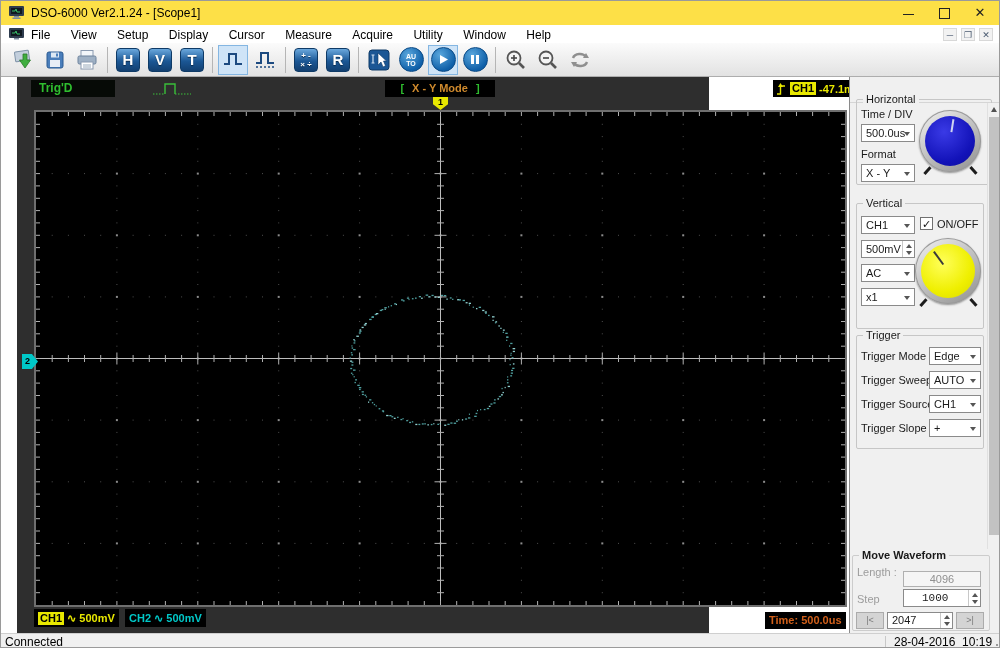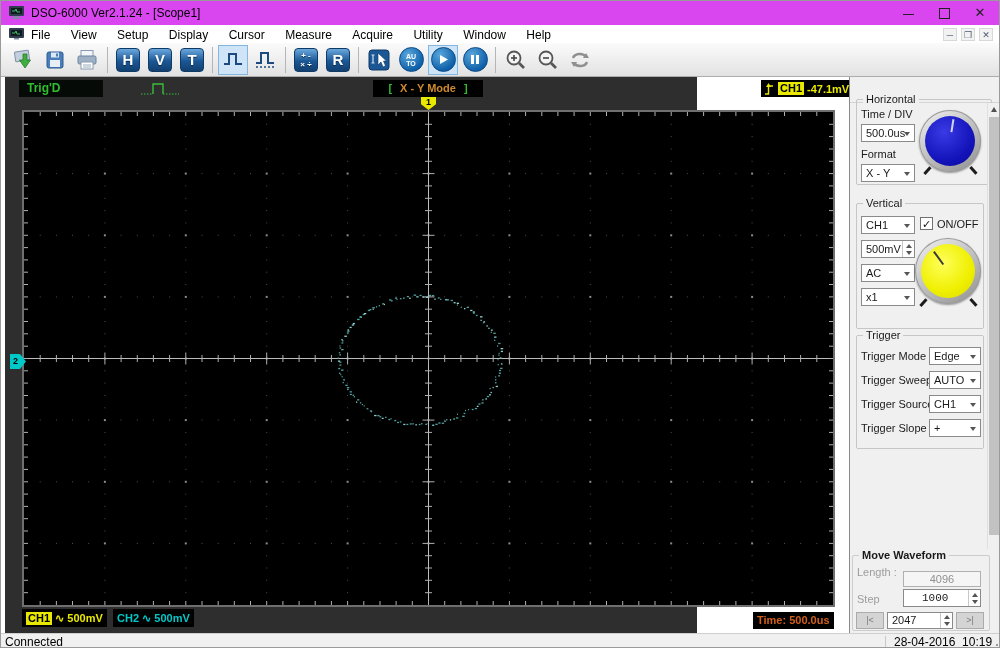--- a/index.html
+++ b/index.html
@@ -1,20 +1,20 @@
 <!DOCTYPE html>
 <html><head>
 <meta charset="utf-8">
 <style>
   * { margin:0; padding:0; box-sizing:border-box; }
   body { font-family:"Liberation Sans", sans-serif; background:#888; }
   #app { position:relative; width:1000px; height:648px; background:#fff; overflow:hidden; border:1px solid #9a9a9a; }
 
   
-  #titlebar { position:absolute; left:0; top:0; width:1000px; height:24px; background:#d946ef; }
+  #titlebar { position:absolute; left:0; top:0; width:1000px; height:24px; background:#fde047; }
   .app-icon { position:absolute; left:8px; top:5px; width:15px; height:13px; }
   #title-text { position:absolute; left:30px; top:5px; font-size:12px; color:#000; }
   .win-btn { position:absolute; top:0; width:34px; height:24px; text-align:center; color:#222; cursor:pointer; }
   #btn-min { right:76px; } #btn-min::after{content:''; display:inline-block; width:11px; border-top:1px solid #222; margin-top:13px;}
   #btn-max { right:40px; } #btn-max::after{content:''; display:inline-block; width:9px; height:9px; border:1px solid #222; margin-top:7px;}
   #btn-close { right:4px; font-size:13px; line-height:24px; }
 
   
   #menubar { position:absolute; left:0; top:24px; width:1000px; height:18px; background:#ffffff;padding-left:42px; }
   .menu-item { display:inline-block; font-size:12px; color:#000; padding:2px 8px; cursor:default; }
@@ -26,21 +26,21 @@
   #toolbar { position:absolute; left:0; top:42px; width:1000px; height:34px; background:linear-gradient(#fbfbfb,#e2e2e2); border-bottom:1px solid #adadad; display:flex; align-items:center; padding-left:6px; }
   .tsep { width:1px; height:26px; background:#b5b5b5; margin:0 4px; }
   .tbtn { width:30px; height:30px; display:flex; align-items:center; justify-content:center; margin:0 1px; cursor:pointer; border:1px solid transparent; }
   .tbtn.hl { background:#cfe4f7; border:1px solid #84b6e2; }
   .bluesq { width:24px; height:24px; border-radius:4px; background:linear-gradient(#6aa8dd,#1b5795 55%,#123f70); border:1px solid #0e3a66; color:#fff; font-weight:bold; font-size:15px; line-height:22px; text-align:center; text-shadow:0 1px 1px #0a2a4a; }
   .bluesq.small2 { font-size:8px; line-height:9px; padding-top:2px; }
   .bluecirc { width:25px; height:25px; border-radius:50%; background:radial-gradient(circle at 35% 30%, #5aa7dd, #0e5fa8 72%); border:1px solid #0a4a86; color:#fff; display:flex; flex-direction:column; align-items:center; justify-content:center; }
   .bluecirc .au { font-size:7px; font-weight:bold; line-height:7px; }
 
   
-  #scope { position:absolute; left:4px; top:76px; width:692px; height:556px; background:#2e2e2e; }
+  #scope { position:absolute; left:16px; top:76px; width:692px; height:556px; background:#2e2e2e; }
   #strip-top { position:absolute; left:0; top:2px; width:848px; height:20px; }
   #trig-box { position:absolute; left:14px; top:1px; width:84px; height:17px; background:#060a06; color:#2fbe2f; font-weight:bold; font-size:12px; line-height:17px; padding-left:8px; }
   #pulse-icon { position:absolute; left:134px; top:2px; }
   #mode-box { position:absolute; left:368px; top:1px; width:110px; height:17px; background:#000; font-size:11px; line-height:16px; text-align:center; }
   #mode-box .brk { color:#2fbe2f; font-weight:bold; }
   #mode-box .txt { color:#cf8a2d; font-weight:bold; padding:0 8px; }
   #trig-readout { position:absolute; left:756px; top:1px; height:17px; background:#000; display:flex; align-items:center; padding:0 3px; gap:3px; }
   #trig-readout .chip { background:#e8e800; color:#000; font-weight:bold; font-size:11px; padding:0 2px; line-height:13px; }
   #trig-readout .val { color:#e8e800; font-size:11px; font-weight:bold;text-align:center; }
 

